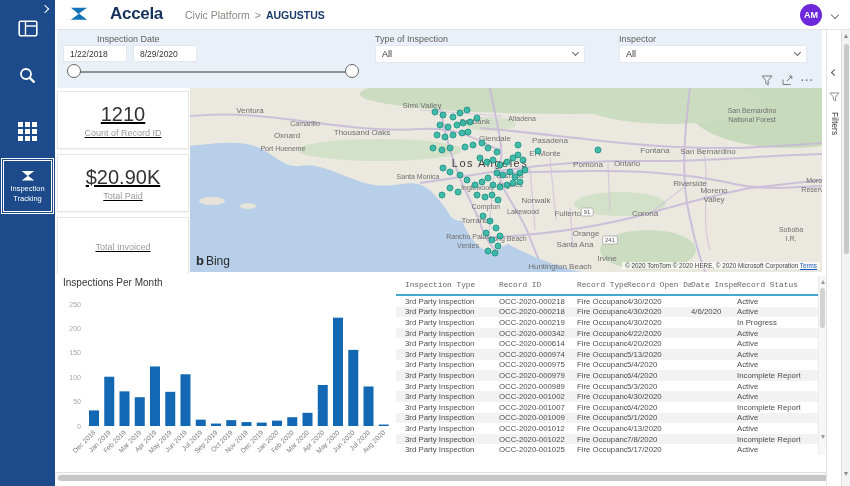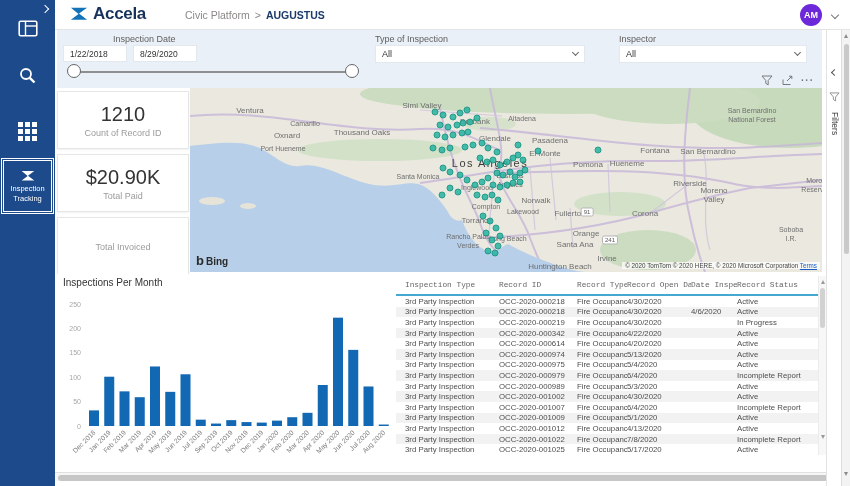--- a/index.html
+++ b/index.html
@@ -10,56 +10,56 @@
   .sidebar { position:absolute; left:0; top:0; width:55px; height:486px; background:#1d4a8b; z-index:30; }
   .sb-chev { position:absolute; right:7px; top:6px; width:6px; height:6px; border-top:1.6px solid #fff; border-right:1.6px solid #fff; transform:rotate(45deg); }
   .sb-icon { position:absolute; left:0; width:55px; display:flex; justify-content:center; }
   .apps-grid { display:grid; grid-template-columns:repeat(3,5px); grid-template-rows:repeat(3,5px); gap:2px; }
   .apps-grid span { background:#fff; display:block; }
   .tracking-tile { position:absolute; left:3px; top:160px; width:49px; height:52px; border:1px solid #fff; outline:1px solid #fff; outline-offset:1px; background:#1d4a8b; display:flex; flex-direction:column; align-items:center; justify-content:center; gap:2px; }
   .tracking-tile .lbl { color:#fff; font-size:7.5px; line-height:8.5px; text-align:center; }
 
   
   .header { position:absolute; left:55px; top:0; width:795px; height:30px; background:#fff; border-bottom:1px solid #e4e4e4; z-index:25; }
-  .logo-wrap { position:absolute; left:13px; top:4px; display:flex; align-items:center; gap:3px; }
+  .logo-wrap { position:absolute; left:13px; top:4px; display:flex; align-items:center; gap:20px; }
   .logo-text { font-size:17px; font-weight:bold; color:#16325c; letter-spacing:-.3px; }
   .crumb { position:absolute; left:130px; top:9px; font-size:10.5px; color:#8a8886; display:flex; gap:5px; align-items:center; }
   .crumb .page { color:#1b3a6b; font-weight:bold; }
   .avatar { position:absolute; right:28px; top:4px; width:22px; height:22px; border-radius:50%; background:#6d28d9; color:#fff; font-size:9px; font-weight:bold; display:flex; align-items:center; justify-content:center; }
   .av-chev { position:absolute; right:12px; top:12px; width:6px; height:6px; border-right:1.4px solid #777; border-bottom:1.4px solid #777; transform:rotate(45deg); }
 
   
   .filter-bar { position:absolute; left:57px; top:30px; width:765px; height:58px; background:#e9f0f8; }
   .slicer-label { position:absolute; font-size:9px; color:#605e5c; }
   .date-box { position:absolute; width:64px; height:17px; background:#fff; border:1px solid #e3e8ef; font-size:8.5px; color:#333; display:flex; align-items:center; padding-left:6px; }
   .slider-track { position:absolute; left:17px; top:41px; width:278px; height:2px; background:#8f8f8f; }
   .slider-handle { position:absolute; top:34px; width:14px; height:14px; border-radius:50%; background:#fff; border:1.5px solid #666; }
   .dropdown { position:absolute; height:18px; background:#fff; border:1px solid #e3e8ef; font-size:9px; color:#333; display:flex; align-items:center; padding:0 6px; justify-content:space-between; }
   .dd-chev { width:5px; height:5px; border-right:1.2px solid #666; border-bottom:1.2px solid #666; transform:rotate(45deg); margin-top:-3px; }
   .vis-toolbar { position:absolute; right:8px; bottom:2px; display:flex; gap:8px; align-items:center; color:#7a7a7a; }
   .vis-toolbar svg { display:block; }
   .dots3 { font-size:10px; font-weight:bold; color:#7a7a7a; letter-spacing:1px; line-height:8px; }
 
   
   .kpi-col { position:absolute; left:57px; top:91px; width:132px; display:flex; flex-direction:column; gap:5px; }
-  .kpi-card { height:58px; background:#fff; border:1px solid #e6e6e6; box-shadow:0 1px 2px rgba(0,0,0,.06); display:flex; flex-direction:column; align-items:center; justify-content:center; }
+  .kpi-card { height:58px; background:#fff; border:1px solid #e6e6e6; box-shadow:0 1px 2px rgba(0,0,0,.06); display:flex; flex-direction:column; align-items:center; justify-content:center;text-decoration:underline; }
   .kpi-value { font-size:20px; color:#333; }
   .kpi-label { font-size:9px; color:#9b9b9b; margin-top:2px; }
 
   
   .map { position:absolute; left:190px; top:88px; width:632px; height:184px; background:#eae8df; overflow:hidden; }
   .map svg.base { position:absolute; left:0; top:0; }
   .maplabel { position:absolute; transform:translate(-50%,-50%); font-size:8px; color:#6f6f6f; white-space:pre-line; text-align:center; line-height:9px; z-index:3; }
   .maplabel.big { font-size:11px; color:#3c3c3c; letter-spacing:1.5px; font-weight:500; }
   .maplabel.sm { font-size:7px; }
   .maplabel.badge { background:#fff; border:1px solid #b5b5b5; border-radius:2px; font-size:6px; padding:0 2px; color:#555; line-height:7px; }
   .dot { position:absolute; width:7px; height:7px; border-radius:50%; background:#2cb5a2; border:1.5px solid #0f8f80; transform:translate(-50%,-50%); opacity:.88; z-index:4; }
   .bing { position:absolute; left:6px; bottom:4px; z-index:6; display:flex; align-items:baseline; gap:2px; color:#2b2b2b; }
   .bing .b { font-size:13px; font-weight:bold; }
-  .bing .t { font-size:10px;font-weight:bold; }
+  .bing .t { font-size:12px; }
   .map-copy { position:absolute; right:2px; bottom:3px; z-index:6; background:rgba(255,255,255,.72); font-size:6.3px; color:#444; padding:0 3px; }
   .map-copy a { color:#1a5bbf; text-decoration:underline; }
 
   
   .chart { position:absolute; left:57px; top:274px; width:338px; height:183px; background:#fff; }
   .chart-title { position:absolute; left:6px; top:3px; font-size:10px; color:#333; }
 
   
   .tbl { position:absolute; left:396px; top:276px; width:430px; height:179px; background:#fff; font-size:7.8px; }
   .tbl-head { display:flex; height:20px; align-items:center; border-bottom:2px solid #44a8d0; color:#666; }
@@ -147,21 +147,21 @@
     <div class="crumb">
       <span>Civic Platform</span>
       <span>&gt;</span>
       <span class="page">AUGUSTUS</span>
     </div>
     <div class="avatar">AM</div>
     <div class="av-chev"></div>
   </div>
 
   <div class="filter-bar">
-    <div class="slicer-label" style="left:20px; top:4px;padding-left:36px;">Inspection Date</div>
+    <div class="slicer-label" style="left:4px; top:4px;padding-left:36px;">Inspection Date</div>
     <div class="date-box" style="left:6px; top:15px;">1/22/2018</div>
     <div class="date-box" style="left:76px; top:15px;">8/29/2020</div>
     <div class="slider-track"></div>
     <div class="slider-handle" style="left:10px;"></div>
     <div class="slider-handle" style="left:288px;"></div>
 
     <div class="slicer-label" style="left:318px; top:4px;">Type of Inspection</div>
     <div class="dropdown" style="left:318px; top:15px; width:210px;">
       <span>All</span>
       <span class="dd-chev"></span>
@@ -264,21 +264,21 @@
       <span class="maplabel sm" style="left: 333px; top: 123px;">Lakewood</span>
       <span class="maplabel sm" style="left: 278px; top: 153px;">Rancho Palos
 Verdes</span>
       <span class="maplabel sm" style="left: 318px; top: 150px;">Long Beach</span>
       <span class="maplabel" style="left: 380px; top: 125px;">Fullerton</span>
       <span class="maplabel" style="left: 396px; top: 145px;">Orange</span>
       <span class="maplabel" style="left: 385px; top: 156px;">Santa Ana</span>
       <span class="maplabel" style="left: 417px; top: 170px;">Irvine</span>
       <span class="maplabel" style="left: 370px; top: 178px;">Huntington Beach</span>
       <span class="maplabel" style="left: 398px; top: 76px;">Pomona</span>
-      <span class="maplabel" style="left: 437px; top: 75px;">Hueneme</span>
+      <span class="maplabel" style="left: 437px; top: 75px;">Ontario</span>
       <span class="maplabel" style="left: 465px; top: 62px;">Fontana</span>
       <span class="maplabel" style="left: 518px; top: 63px;">San Bernardino</span>
       <span class="maplabel sm" style="left: 562px; top: 27px;">San Bernardino National Forest</span>
       <span class="maplabel" style="left: 500px; top: 95px;">Riverside</span>
       <span class="maplabel" style="left: 524px; top: 107px;">Moreno
 Valley</span>
       <span class="maplabel" style="left: 455px; top: 125px;">Corona</span>
       <span class="maplabel sm" style="left: 601px; top: 146px;">Soboba
 I.R.</span>
       <span class="maplabel sm" style="left: 630px; top: 97px;">Morongo

